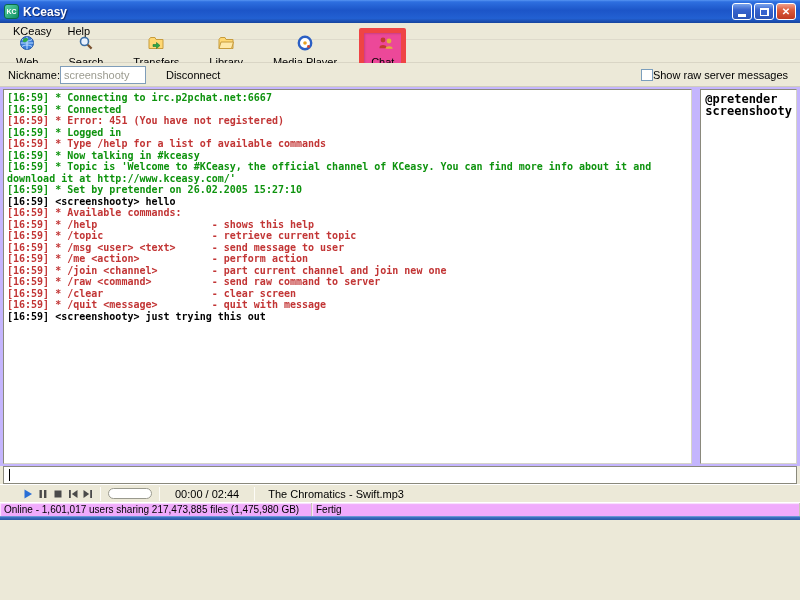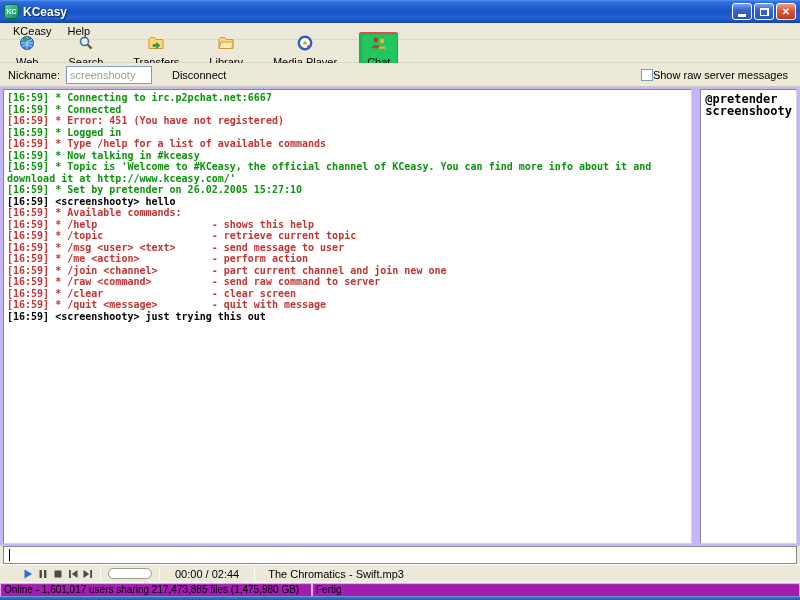--- a/index.html
+++ b/index.html
@@ -1,19 +1,19 @@
 <!DOCTYPE html>
 <html><head>
 <meta charset="utf-8">
 <style>
   * { margin:0; padding:0; box-sizing:border-box; }
   html,body { width:800px; height:600px; overflow:hidden; }
   body { font-family:"Liberation Sans", sans-serif; font-size:11px; background:#ECE9D8; }
 
-  .window { width:800px; height:600px; display:flex; flex-direction:column; background:#ECE9D8; }
+  .window { width:800px; height:520px; display:flex; flex-direction:column; background:#ECE9D8; }
 
   
   .titlebar { height:23px; flex:0 0 23px; display:flex; align-items:center; padding:0 4px 0 4px;
     background:linear-gradient(180deg,#5795F2 0%,#2E6FE0 8%,#1C55C8 45%,#2260D2 80%,#16449E 100%); }
   .app-icon { width:15px; height:15px; border-radius:3px; margin-right:4px;
     background:linear-gradient(135deg,#5BD3A8,#0E8E60); color:#fff; font-size:7px; font-weight:bold;
     display:flex; align-items:center; justify-content:center; border:1px solid #0a6b48; }
   .title { color:#fff; font-weight:bold; font-size:12px; text-shadow:1px 1px 1px rgba(0,0,30,.6); flex:1; }
   .winbtns { display:flex; gap:2px; }
   .winbtn { width:20px; height:17px; border-radius:3px; border:1px solid #fff; color:#fff;
@@ -27,27 +27,27 @@
 
   
   .menubar { height:17px; flex:0 0 17px; display:flex; align-items:center; gap:2px; padding-left:6px;
     background:#ECE9D8; border-bottom:1px solid #dedacb; }
   .menu-item { padding:1px 7px; cursor:default; }
 
   
   .toolbar { height:23px; flex:0 0 23px; display:flex; align-items:center; padding-left:8px; gap:14px;
     background:#ECE9D8; border-bottom:1px solid #d9d5c5; }
   .tbtn { display:flex; align-items:center; gap:5px; padding:2px 7px; border:1px solid transparent; border-radius:2px;flex-direction:column; }
-  .tbtn.active { border:1px solid #ef4444; background:#22c55e; box-shadow:inset 1px 1px 2px rgba(0,0,0,.15); }
+  .tbtn.active { border:5px solid #ef4444; background:#ec4899; box-shadow:inset 1px 1px 2px rgba(0,0,0,.15);align-items:flex-end; }
   .tbtn svg { display:block; }
 
   
   .connbar { height:24px; flex:0 0 24px; display:flex; align-items:center; padding:0 8px;
     background:#ECE9D8; border-bottom:1px solid #cfccbd; }
-  .connbar label { margin-right:6px; }
+  .connbar label { }
   .nick-input { width:86px; height:18px; border:1px solid #7F9DB9; background:#fff; color:#9b9b90;
     font-family:"Liberation Sans",sans-serif; font-size:11px; padding:1px 3px; }
   .disconnect { margin-left:14px; padding:2px 6px; cursor:default; }
   .spacer { flex:1; }
   .rawcheck { display:flex; align-items:center; margin-right:4px; }
   .rawcheck .box { width:12px; height:12px; background:#fff; border:1px solid #7B9EBD; }
 
   
   .chatregion { flex:1; display:flex; padding:2px 3px 2px 3px; gap:8px; background:#c4b5fd; overflow:hidden; }
   .messages { flex:1; background:#fff; border:1px solid #8a897c; border-right-color:#d6d4c8; border-bottom-color:#d6d4c8;
@@ -70,21 +70,21 @@
   
   .playerbar { flex:0 0 18px; display:flex; align-items:center; background:#ECE9D8;
     border-top:1px solid #fff; padding-left:20px;text-align:center; }
   .pbtn { width:15px; height:14px; display:flex; align-items:center; justify-content:center; }
   .psep { width:1px; height:14px; background:#c8c5b2; border-right:1px solid #fdfcf7; margin:0 5px; }
   .trough { width:44px; height:11px; background:#fff; border:1px solid #9a9a8e; border-radius:6px; margin:0 2px; }
   .ptime { margin:0 10px; color:#000; }
   .ptrack { margin-left:8px; color:#000; }
 
   
-  .statusbar { flex:0 0 14px; display:flex; background:#a21caf; border-top:1px solid #fff; font-size:10px; }
+  .statusbar { flex:0 0 14px; display:flex; background:#f0abfc; border-top:1px solid #fff; font-size:10px; }
   .spanel { display:flex; align-items:center; padding:0 4px; border-right:1px solid #c9c6b6; box-shadow:inset 1px 1px 1px rgba(255,255,255,.7); }
   .spanel.left { flex:0 0 312px; }
   .spanel.right { flex:1; }
   .bottomstrip { flex:0 0 4px; background:linear-gradient(180deg,#7FA7DD,#3A6CC0 40%,#2A57A8); }
 </style>
 </head>
 <body>
 
 <div class="window">
 

